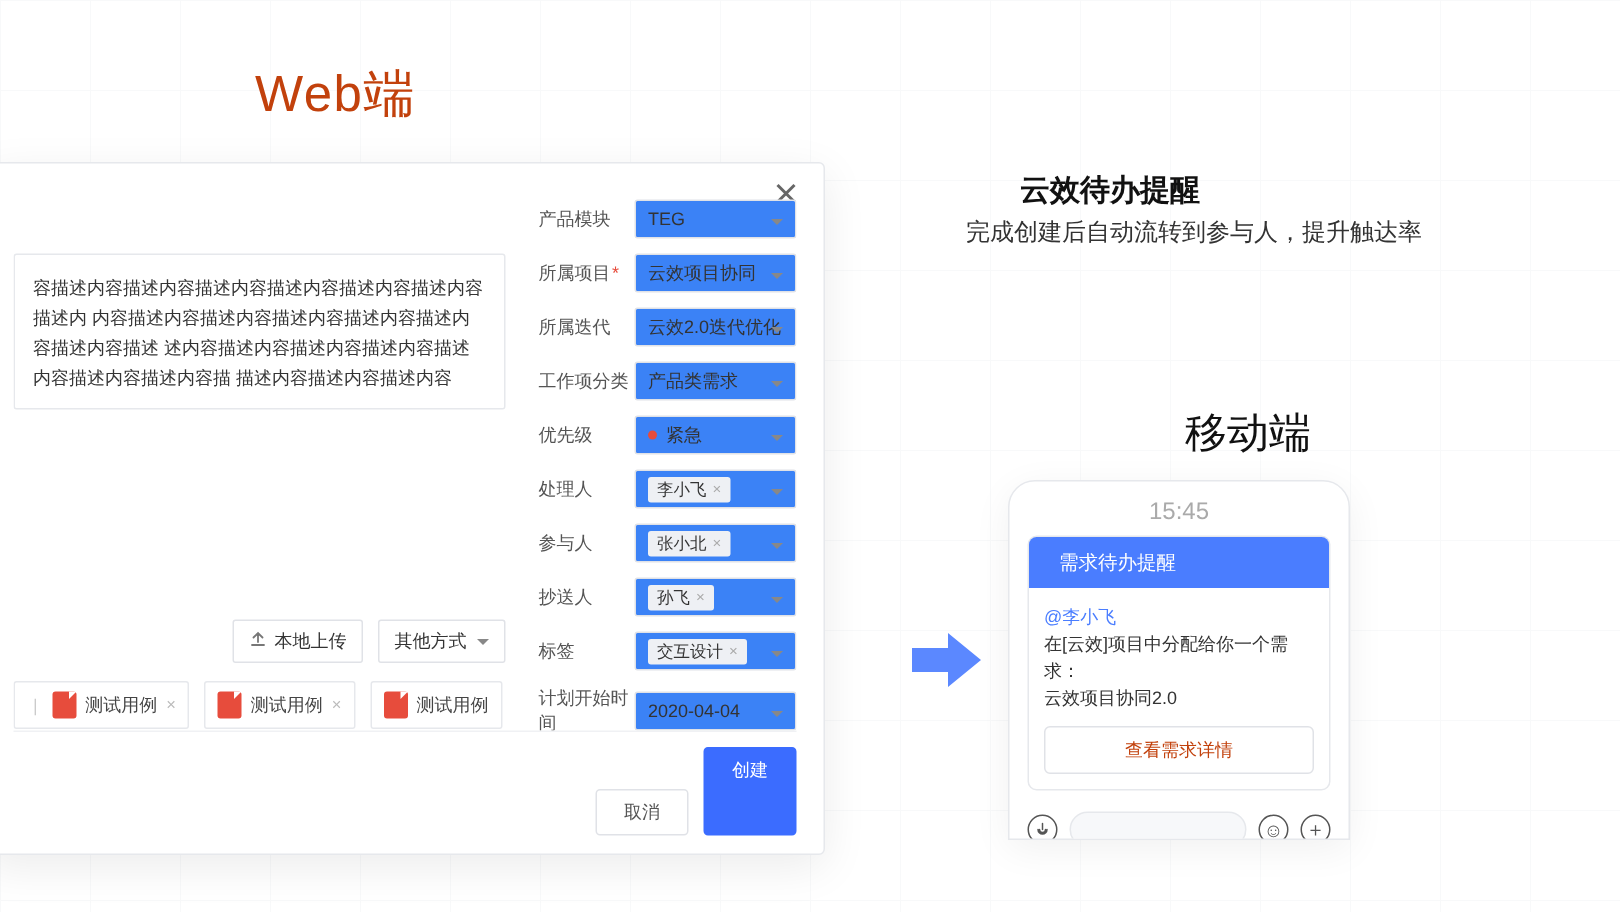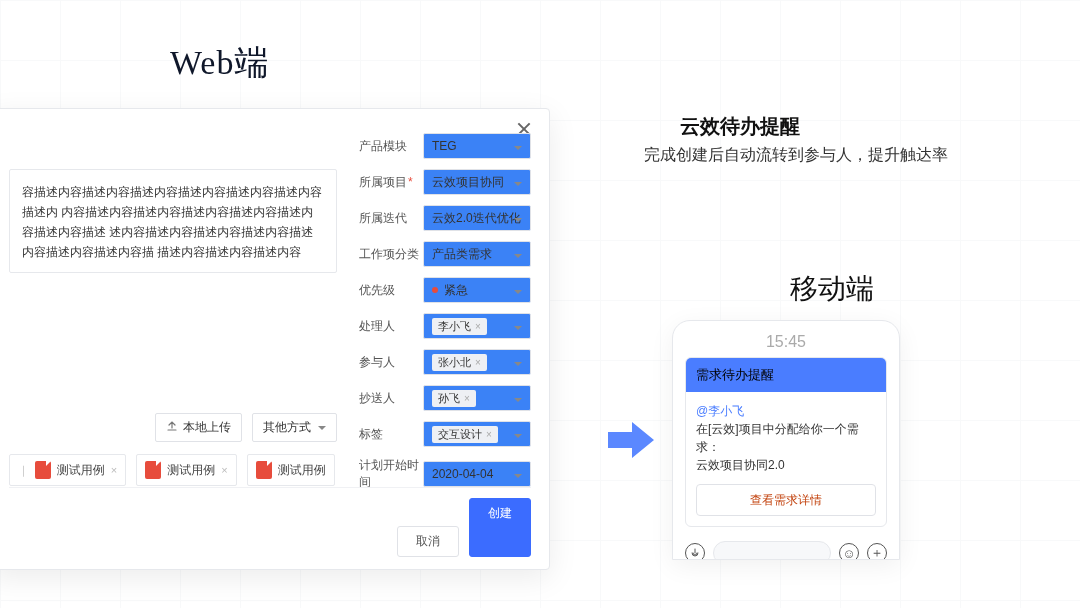--- a/index.html
+++ b/index.html
@@ -18,22 +18,21 @@
       linear-gradient(#f5f6f8 1px, transparent 1px),
       linear-gradient(90deg, #f5f6f8 1px, transparent 1px);
     background-size: 60px 60px;
     opacity: .6;
   }
 
   .web-title {
     position: absolute;
     left: 170px; top: 40px;
     font-size: 34px; font-weight: 400; letter-spacing: 1px;
-    color: #0f172a;
-    font-family: Liberation Serif, serif;
+    color: #c2410c;
   }
 
   .dialog {
     position: absolute;
     left: -10px; top: 108px;
     width: 560px; height: 462px;
     background: #fff;
     border: 1px solid #e6e8ec;
     border-radius: 4px;
     box-shadow: 0 8px 30px rgba(0,0,0,.08);
@@ -113,21 +112,21 @@
   .phone {
     position:absolute; left:672px; top:320px; width:228px; height:240px;
     background:#fff; border:1px solid #e6e8ec; border-radius:18px 18px 0 0;
     box-shadow:0 6px 26px rgba(0,0,0,.06);
     padding:12px 12px 0 12px; overflow:hidden;
   }
   .phone-time { text-align:center; font-size:16px; color:#aaa; margin-bottom:6px;}
   .card {
     border:1px solid #e6e8ec; border-radius:6px; overflow:hidden; margin-bottom:14px;
   }
-  .card-head { background:#4a7dff; color:#000000; font-size:13px; padding:8px 10px;}
+  .card-head { background:#4a7dff; color:#ffffff; font-size:13px; padding:8px 20px;}
   .card-body { padding:10px; font-size:12px; color:#333; line-height:18px;}
   .at { color:#4a7dff; }
   .view-btn {
     margin-top:10px; border:1px solid #e0e2e7; border-radius:4px; text-align:center;
     font-size:12px; padding:6px 0; color:#c2410c;
   }
   .phone-input-row { display:flex; align-items:center; gap:8px; }
   .mic {
     width:20px;height:20px;border:1.5px solid #555;border-radius:50%;display:flex;align-items:center;justify-content:center;font-size:11px;
   }

